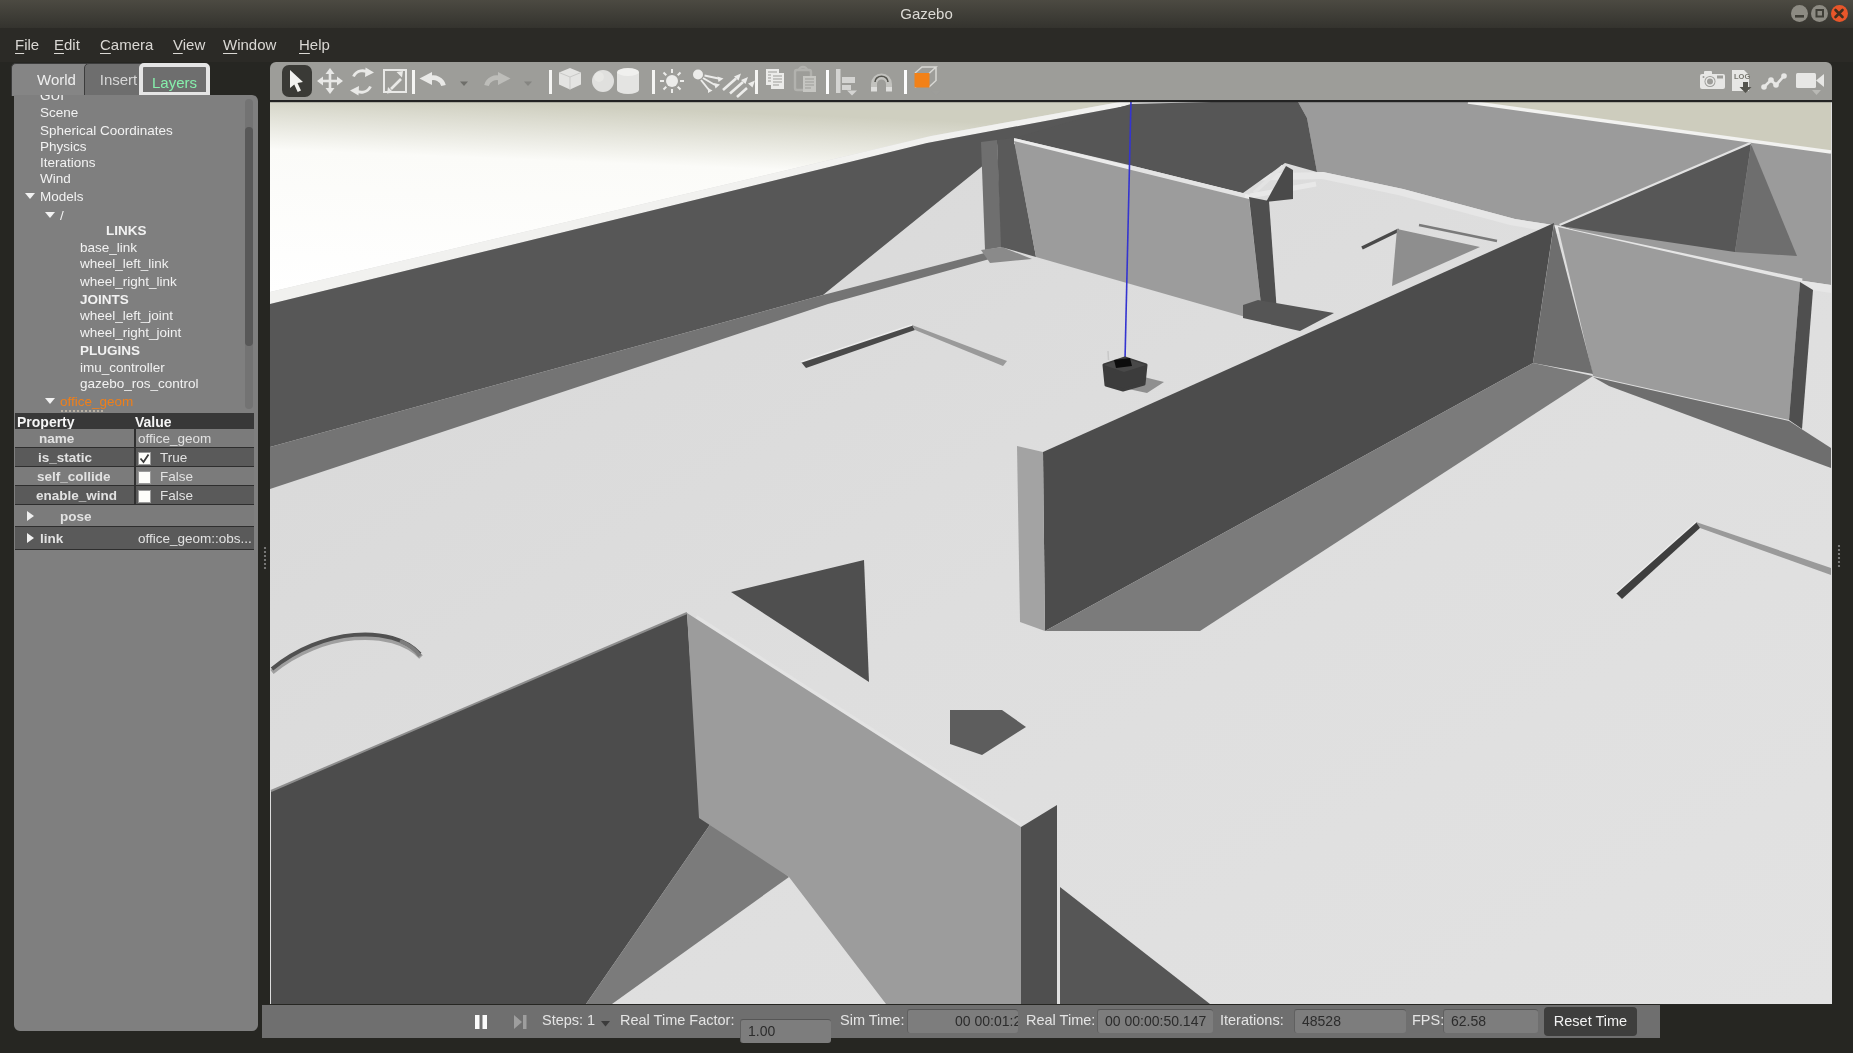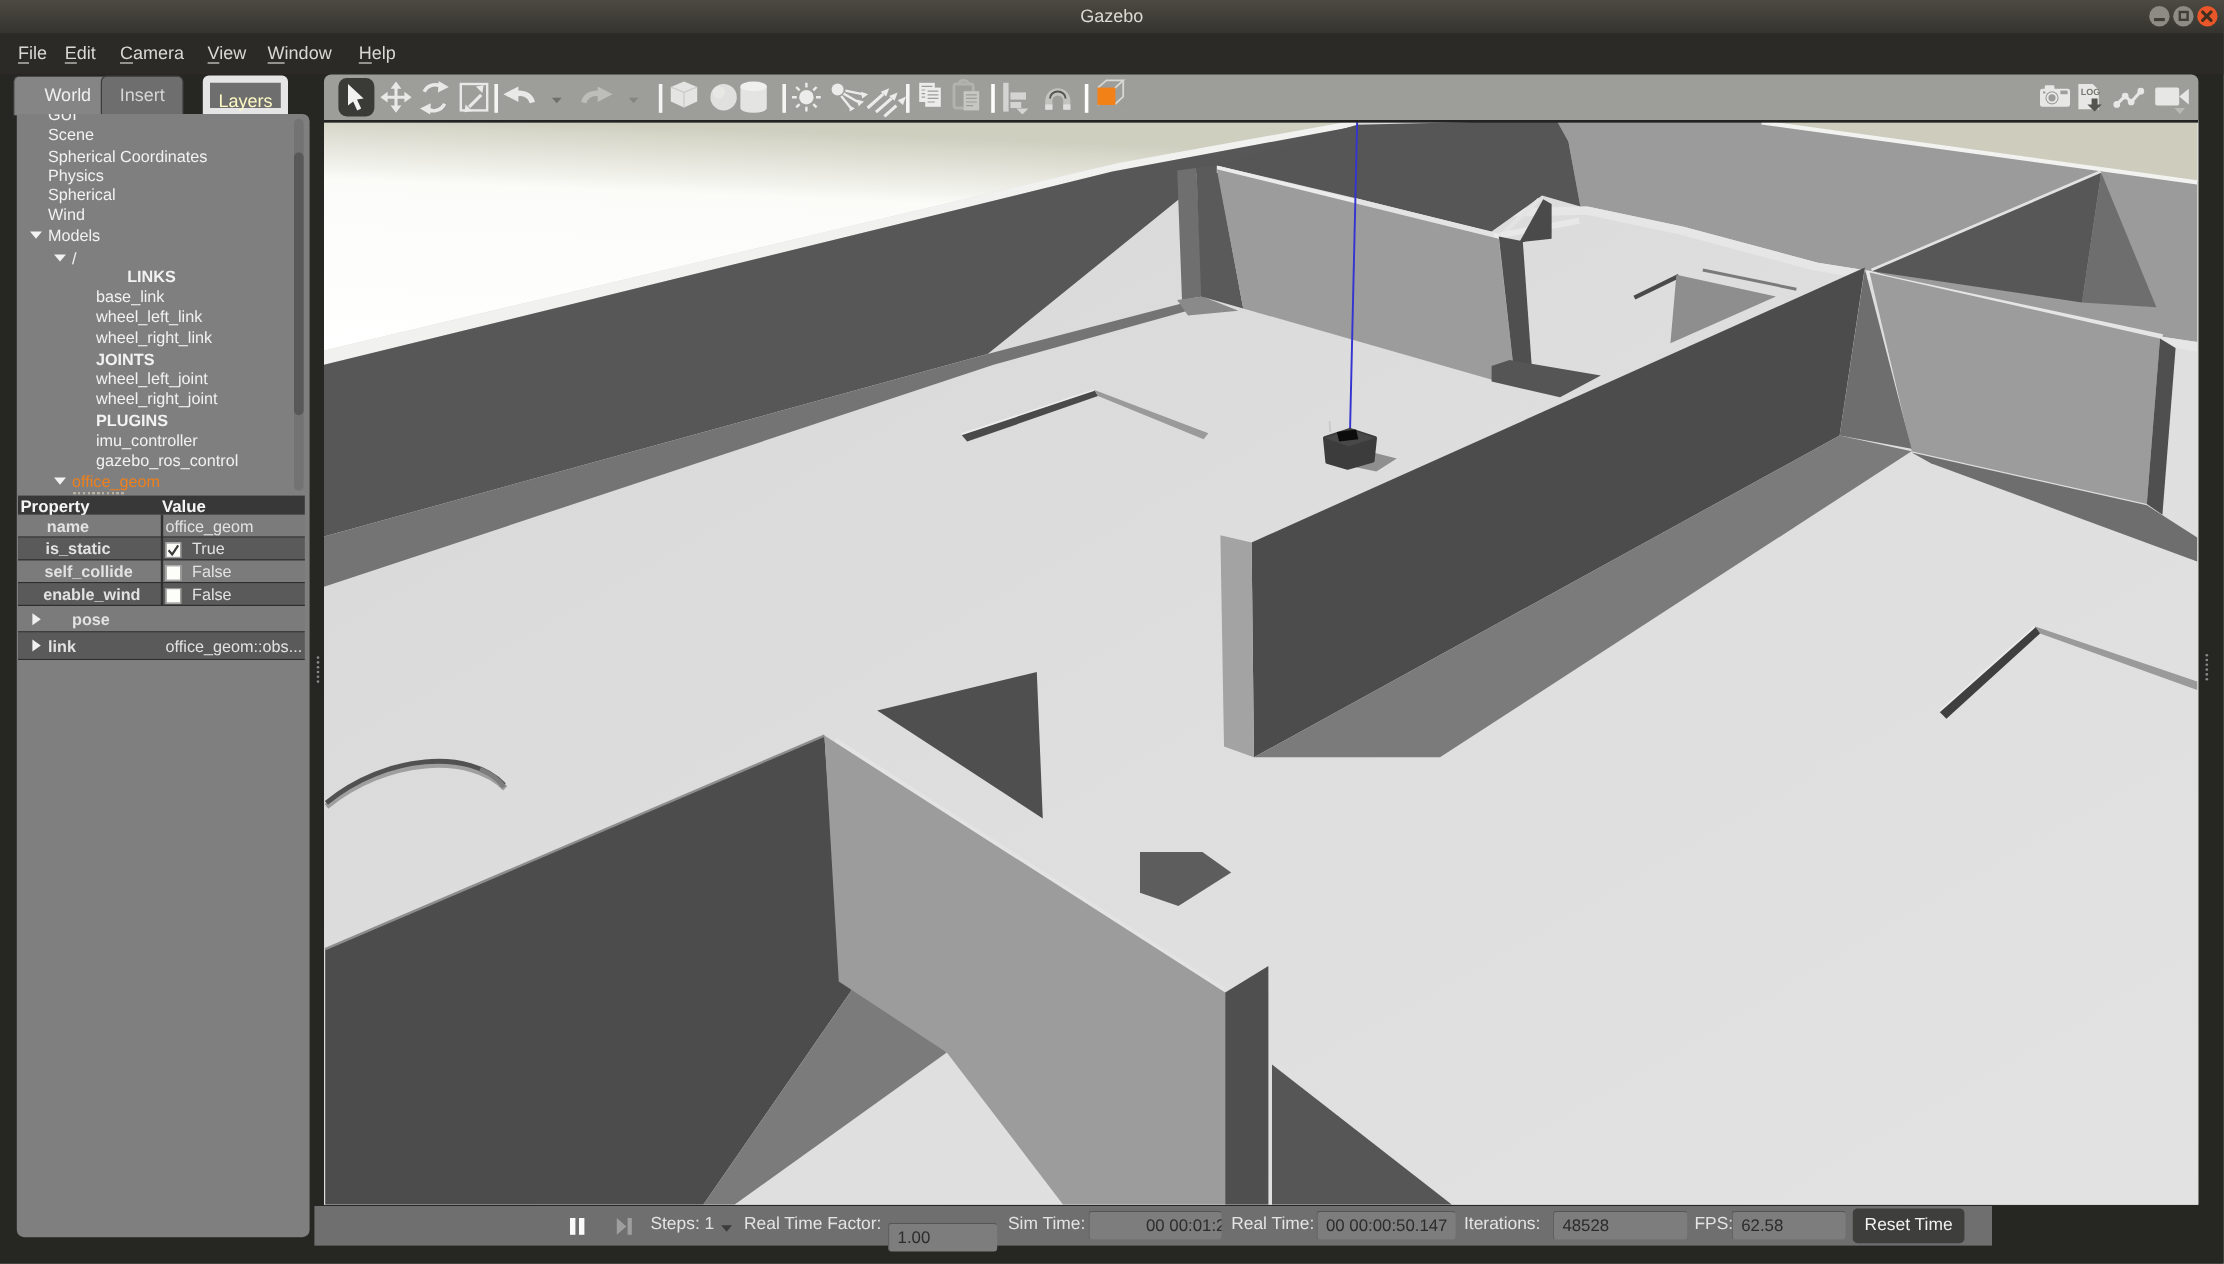--- a/index.html
+++ b/index.html
@@ -56,28 +56,28 @@
   <span class="menuitem" style="left:15px"><u>F</u>ile</span>
   <span class="menuitem" style="left:54px"><u>E</u>dit</span>
   <span class="menuitem" style="left:100px"><u>C</u>amera</span>
   <span class="menuitem" style="left:173px"><u>V</u>iew</span>
   <span class="menuitem" style="left:223px"><u>W</u>indow</span>
   <span class="menuitem" style="left:299px"><u>H</u>elp</span>
 </div>
 
 <div class="tab" style="left:11px; width:91px; background:#858585; color:#efefef; border:1px solid #3c3c3c; border-bottom:none;">World</div>
 <div class="tab" style="left:84px; width:69px; background:#6e6e6e; color:#d6d6d6; border:1px solid #3c3c3c;">Insert</div>
-<div class="tab" style="left:169px; width:71px; background:#6e6e6e; color:#fef9c3; border:6px solid #e5e5e5;">Layers</div>
+<div class="tab" style="left:139px; width:71px; background:#6e6e6e; color:#86efac; border:4px solid #e5e5e5;">Layers</div>
 <div id="panel"></div>
 <div id="treewrap" class="abs" style="left:14px;top:95px;width:244px;height:320px;overflow:hidden;">
   <div class="treeitem" style="left:26px;top:-7.5px;">GUI</div>
   <div class="treeitem" style="left:26px;top:9.5px;">Scene</div>
   <div class="treeitem" style="left:26px;top:27.5px;">Spherical Coordinates</div>
   <div class="treeitem" style="left:26px;top:43.5px;">Physics</div>
-  <div class="treeitem" style="left:26px;top:59.5px;">Spherical</div>
+  <div class="treeitem" style="left:26px;top:59.5px;">Iterations</div>
   <div class="treeitem" style="left:26px;top:75.5px;">Wind</div>
   <div class="treeitem" style="left:11px;top:93.5px;"><span class="tri-d"></span>Models</div>
   <div class="treeitem" style="left:31px;top:112.5px;"><span class="tri-d"></span>/</div>
   <div class="treeitem" style="left:66px;top:127.5px;font-weight:bold;padding-left:26px;">LINKS</div>
   <div class="treeitem" style="left:66px;top:144.5px;">base_link</div>
   <div class="treeitem" style="left:66px;top:160.5px;">wheel_left_link</div>
   <div class="treeitem" style="left:66px;top:178.5px;">wheel_right_link</div>
   <div class="treeitem" style="left:66px;top:196.5px;font-weight:bold;">JOINTS</div>
   <div class="treeitem" style="left:66px;top:212.5px;">wheel_left_joint</div>
   <div class="treeitem" style="left:66px;top:229.5px;">wheel_right_joint</div>

